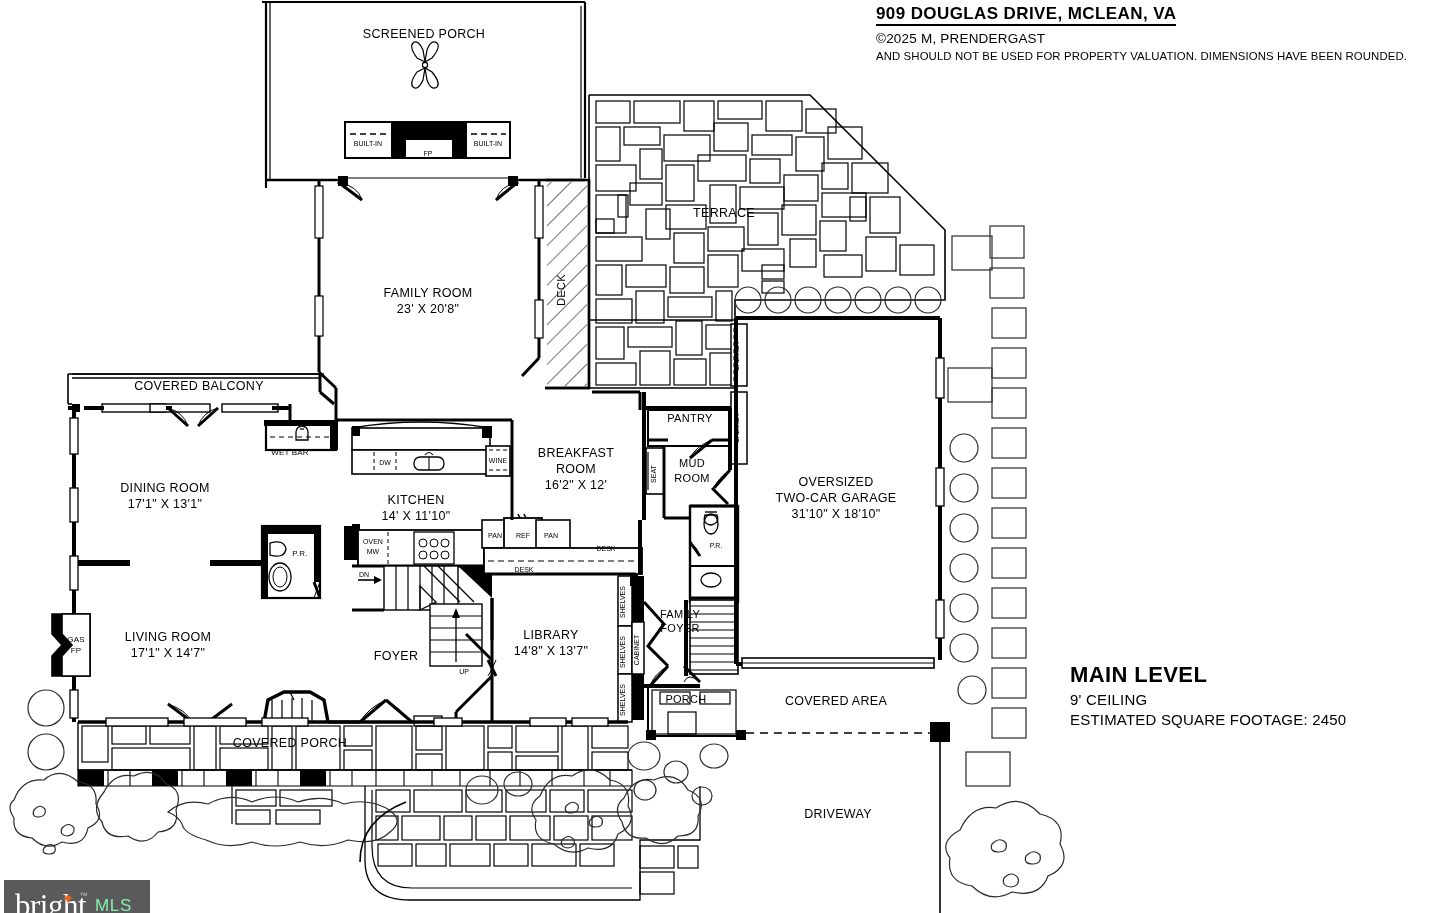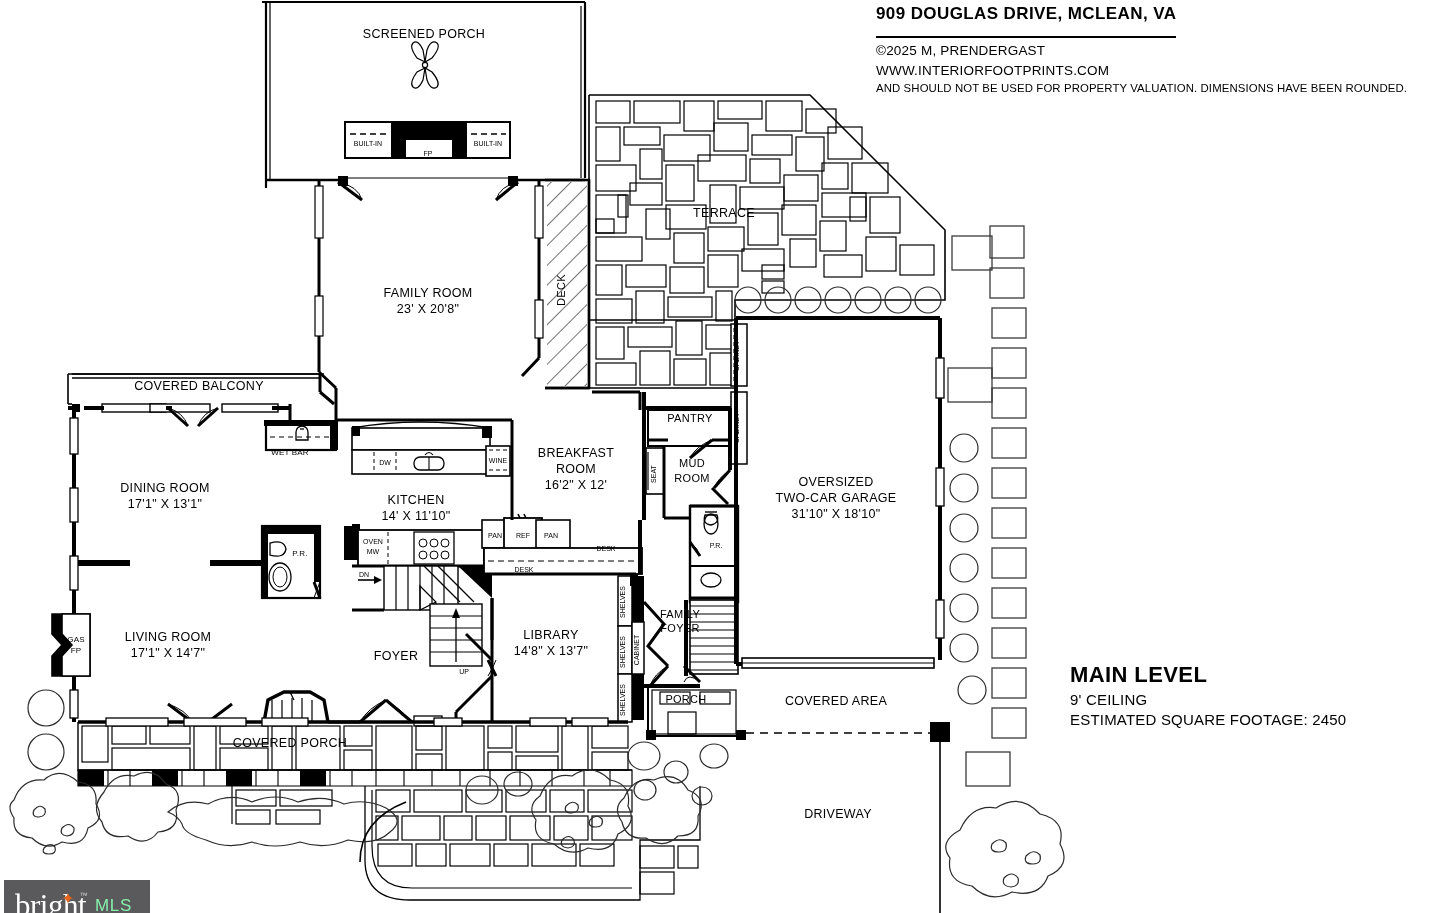--- a/index.html
+++ b/index.html
@@ -14,21 +14,21 @@
     width:1440px;
     height:913px;
     overflow:hidden;
     background:#fff;
   }
   svg{display:block;}
   #plan{position:absolute;left:0;top:0;width:1440px;height:913px;}
   #header-block{position:absolute;left:876px;top:4px;width:560px;}
   #header-block .addr{
     font-size:17px;font-weight:700;letter-spacing:.4px;
-    padding-bottom:12px;border-bottom:2px solid #000;display:inline-block;
+    padding-bottom:0;border-bottom:2px solid #000;display:inline-block;
   }
   #header-block .line{font-size:13.5px;letter-spacing:.2px;margin-top:5px;}
   #header-block .small{font-size:11.4px;letter-spacing:.1px;margin-top:4px;}
   #header-block .sqft{font-size:17px;font-weight:700;letter-spacing:.3px;margin-top:16px;}
 
   #level-block{position:absolute;left:1070px;top:662px;}
   #level-block .lvl{font-size:22px;font-weight:700;letter-spacing:.4px;}
   #level-block .sub{font-size:15px;letter-spacing:.2px;margin-top:3px;}
 
   
@@ -685,21 +685,20 @@
         <text class="roomlabel" x="836" y="705">COVERED AREA</text>
         <text class="tiny" x="290" y="455">WET BAR</text>
       </g>
 
     </g>
   </svg>
 
   <div id="header-block">
     <div class="addr">909 DOUGLAS DRIVE, MCLEAN, VA</div>
     <div class="line">©2025 M, PRENDERGAST</div>
-    <div class="line">WWW.INTERIORFOOTPRINTS.COM</div>
     <div class="small">AND  SHOULD NOT BE USED FOR PROPERTY VALUATION. DIMENSIONS HAVE BEEN ROUNDED.</div>
   </div>
 
   <div id="level-block">
     <div class="lvl">MAIN LEVEL</div>
     <div class="sub">9' CEILING</div>
     <div class="sub">ESTIMATED SQUARE FOOTAGE: 2450</div>
   </div>
 
   <div id="watermark">

